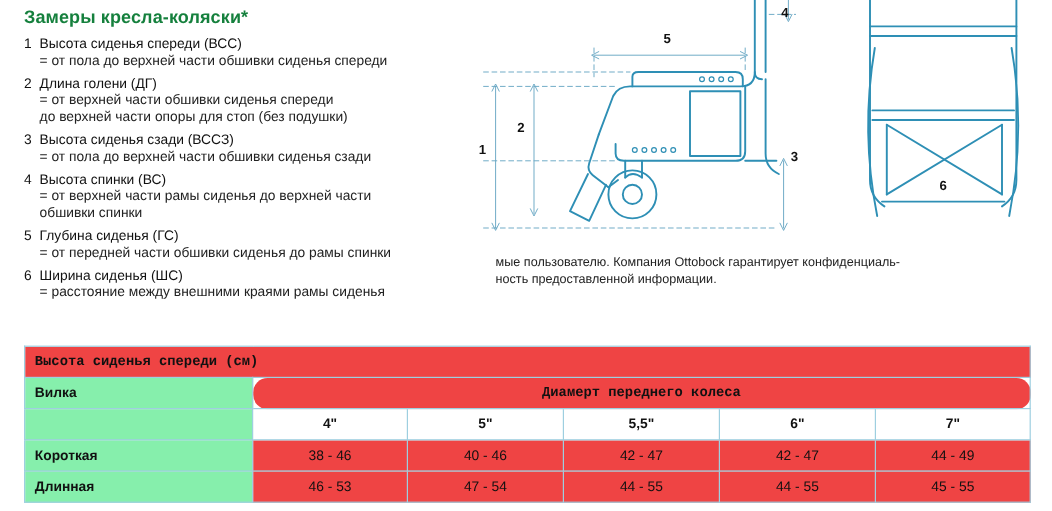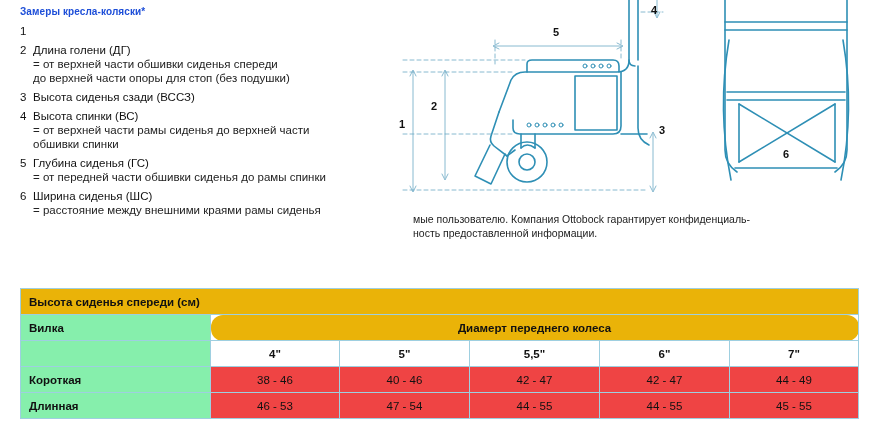--- a/index.html
+++ b/index.html
@@ -25,23 +25,23 @@
   }
 
   
   #legend {
     position: absolute;
     left: 20px;
     top: 6px;
     width: 375px;
   }
   #legend-title {
-    font-size: 10px;
+    font-size: 15px;
     font-weight: bold;
-    color: #1d4ed8;
+    color: #15803d;
     margin-bottom: 7px;
     letter-spacing: 0.1px;
   }
   .legend-item {
     display: flex;
     align-items: flex-start;
     margin-bottom: 5px;
   }
   .legend-num {
     width: 13px;
@@ -93,24 +93,25 @@
   }
   table.spec td, table.spec th {
     border: 1px solid #9ecfe0;
     padding: 0;
     font-size: 11.5px;
     color: #111;
     height: 25px;
     vertical-align: middle;
   }
   .hdr-band {
-    background: #eab308;
+    background: #ef4444;
     font-weight: bold;
     text-align: left;
     padding-left: 8px !important;
+    font-family: Liberation Mono, monospace;
   }
   .row-label {
     background: #86efac;
     font-weight: bold;
     text-align: left;
     padding-left: 8px !important;
     width: 190px;
   }
   .cell {
     background: #ef4444;
@@ -125,35 +126,40 @@
 </head>
 <body>
 
 <div id="top-area">
 
   <div id="legend">
     <div id="legend-title">Замеры кресла-коляски*</div>
 
     <div class="legend-item">
       <div class="legend-num">1</div>
+      <div class="legend-text">
+        <div>Высота сиденья спереди (ВСС)</div>
+        <div class="desc">= от пола до верхней части обшивки сиденья спереди</div>
+      </div>
     </div>
 
     <div class="legend-item">
       <div class="legend-num">2</div>
       <div class="legend-text">
         <div>Длина голени (ДГ)</div>
         <div class="desc">= от верхней части обшивки сиденья спереди</div>
         <div class="desc">до верхней части опоры для стоп (без подушки)</div>
       </div>
     </div>
 
     <div class="legend-item">
       <div class="legend-num">3</div>
       <div class="legend-text">
         <div>Высота сиденья сзади (ВССЗ)</div>
+        <div class="desc">= от пола до верхней части обшивки сиденья сзади</div>
       </div>
     </div>
 
     <div class="legend-item">
       <div class="legend-num">4</div>
       <div class="legend-text">
         <div>Высота спинки (ВС)</div>
         <div class="desc">= от верхней части рамы сиденья до верхней части</div>
         <div class="desc">обшивки спинки</div>
       </div>

